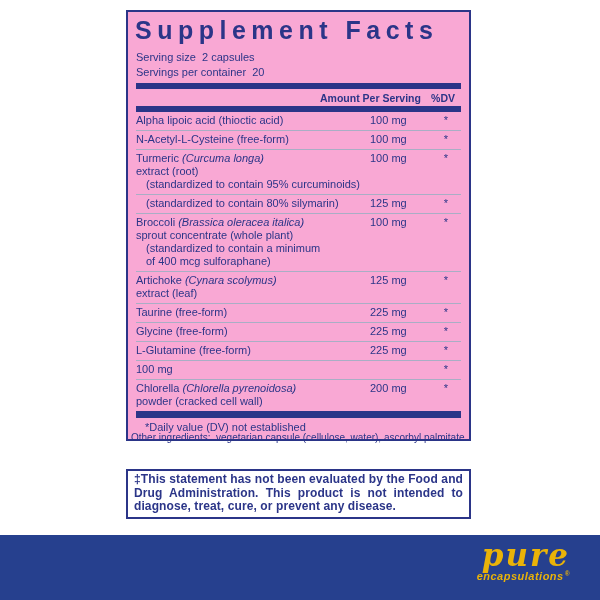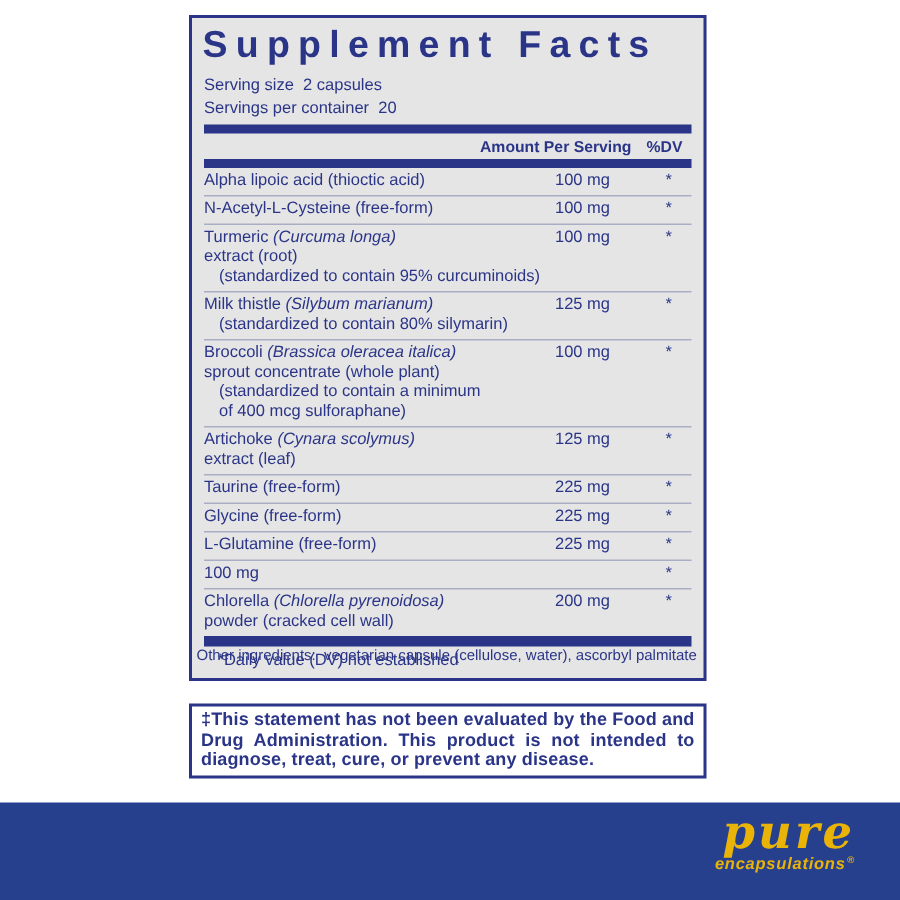--- a/index.html
+++ b/index.html
@@ -12,21 +12,21 @@
     position:relative;
     width:600px;height:600px;
     background:#ffffff;
     font-family:"Liberation Sans", sans-serif;
     color:var(--navy);
     overflow:hidden;
   }
   .facts{
     position:absolute;left:126px;top:10px;width:345px;
     box-sizing:border-box;border:2px solid var(--navy);
-    background:#e5e5e5;padding:2px 8px 3px;
+    background:#f9a8d4;padding:2px 8px 3px;
   }
   .title{
     font-size:25px;font-weight:700;letter-spacing:5.5px;
     white-space:nowrap;margin:2px 0 5px -1px;
   }
   .meta{font-size:11px;line-height:15px;white-space:pre-wrap;}
   .bar{height:6px;background:var(--navy);}
   .bar.b1{margin-top:3px;}
   .hdr{display:flex;align-items:baseline;font-weight:700;font-size:10.5px;padding:3px 0 2px;}
   .hdr .ha{margin-left:184px;text-align:right;}
@@ -102,21 +102,20 @@
         <div class="nm">
           <div class="ln"><span>Turmeric </span><span class="it">(Curcuma longa)</span></div>
           <div class="ln"><span>extract (root)</span></div>
           <div class="ln ind"><span>(standardized to contain 95% curcuminoids)</span></div>
         </div>
         <div class="amt">100 mg</div>
         <div class="dv">*</div>
       </div>
       <div class="row">
         <div class="nm">
-          <div class="ln"><span>Milk thistle </span><span class="it">(Silybum marianum)</span></div>
           <div class="ln ind"><span>(standardized to contain 80% silymarin)</span></div>
         </div>
         <div class="amt">125 mg</div>
         <div class="dv">*</div>
       </div>
       <div class="row">
         <div class="nm">
           <div class="ln"><span>Broccoli </span><span class="it">(Brassica oleracea italica)</span></div>
           <div class="ln"><span>sprout concentrate (whole plant)</span></div>
           <div class="ln ind"><span>(standardized to contain a minimum</span></div>

